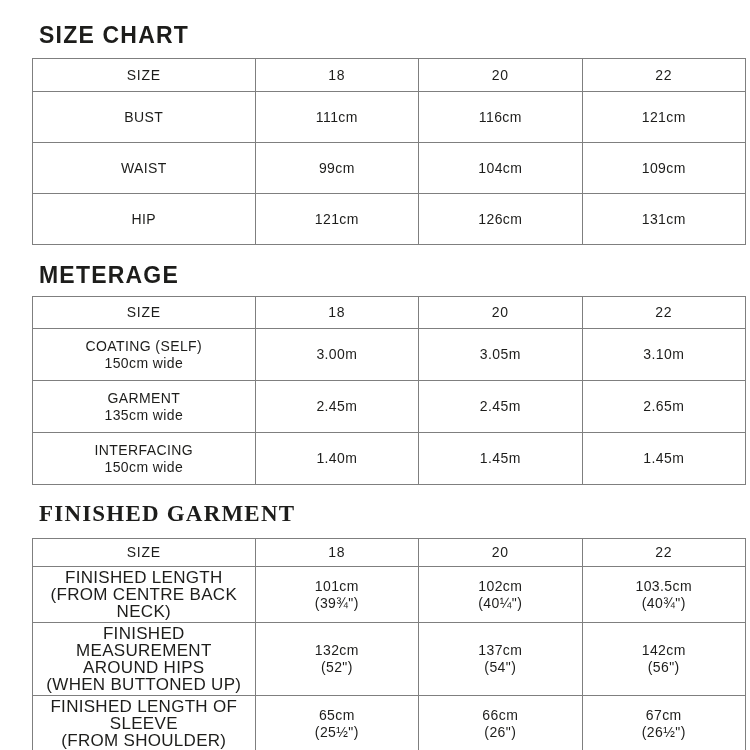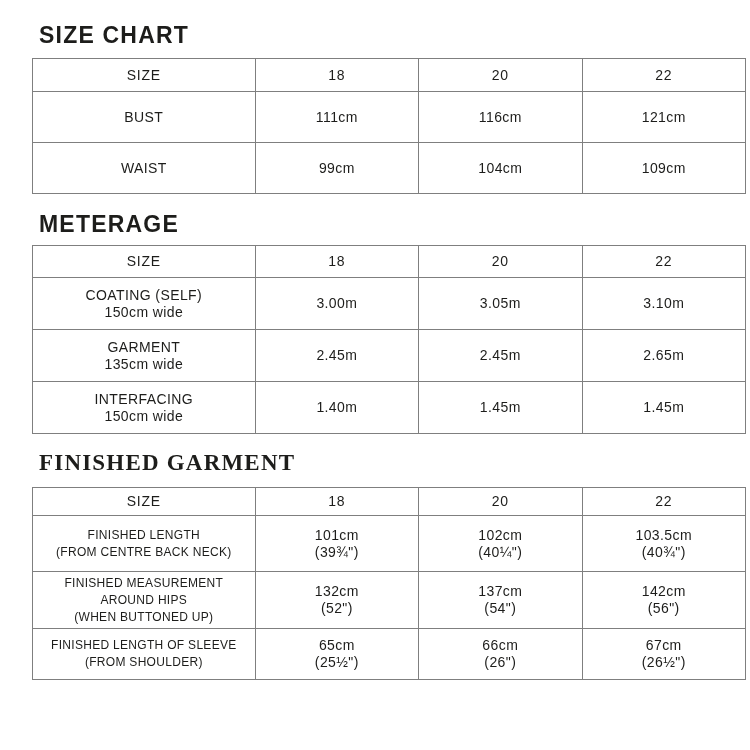--- a/index.html
+++ b/index.html
@@ -61,21 +61,21 @@
 
   
   .t1 thead tr { height: 33px; }
   .t1 tbody tr { height: 51px; }
   .t2 thead tr { height: 32px; }
   .t2 tbody tr { height: 52px; }
   .t3 thead tr { height: 28px; }
   .t3 tbody tr.r1 { height: 56px; }
   .t3 tbody tr.r2 { height: 57px; }
   .t3 tbody tr.r3 { height: 51px; }
-  .t3 td.lbl { font-size: 12px; letter-spacing: 0.3px; }
+  .t3 td.lbl { font-size: 17px; letter-spacing: 0.3px; }
   td.lbl { font-weight: 400; }
 </style>
 </head>
 <body>
 
 <div class="page">
 
   <div class="titlebar">
     <div class="main-title">SIZE CHART</div>
   </div>
@@ -100,20 +100,26 @@
         <td class="lbl">BUST</td>
         <td>111cm</td>
         <td>116cm</td>
         <td>121cm</td>
       </tr>
       <tr>
         <td class="lbl">WAIST</td>
         <td>99cm</td>
         <td>104cm</td>
         <td>109cm</td>
+      </tr>
+      <tr>
+        <td class="lbl">HIP</td>
+        <td>121cm</td>
+        <td>126cm</td>
+        <td>131cm</td>
       </tr>
     </tbody>
   </table>
 
   <div class="section-title meterage">METERAGE</div>
 
   <table class="t2">
     <colgroup>
         <col class="c-label">
         <col class="c-val">

